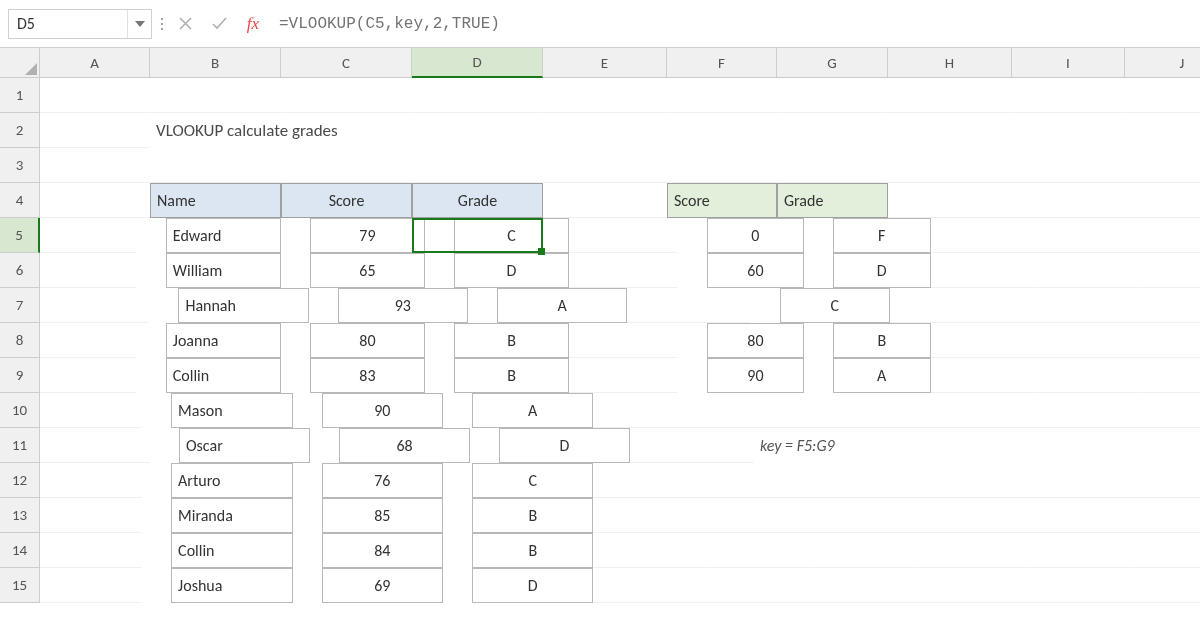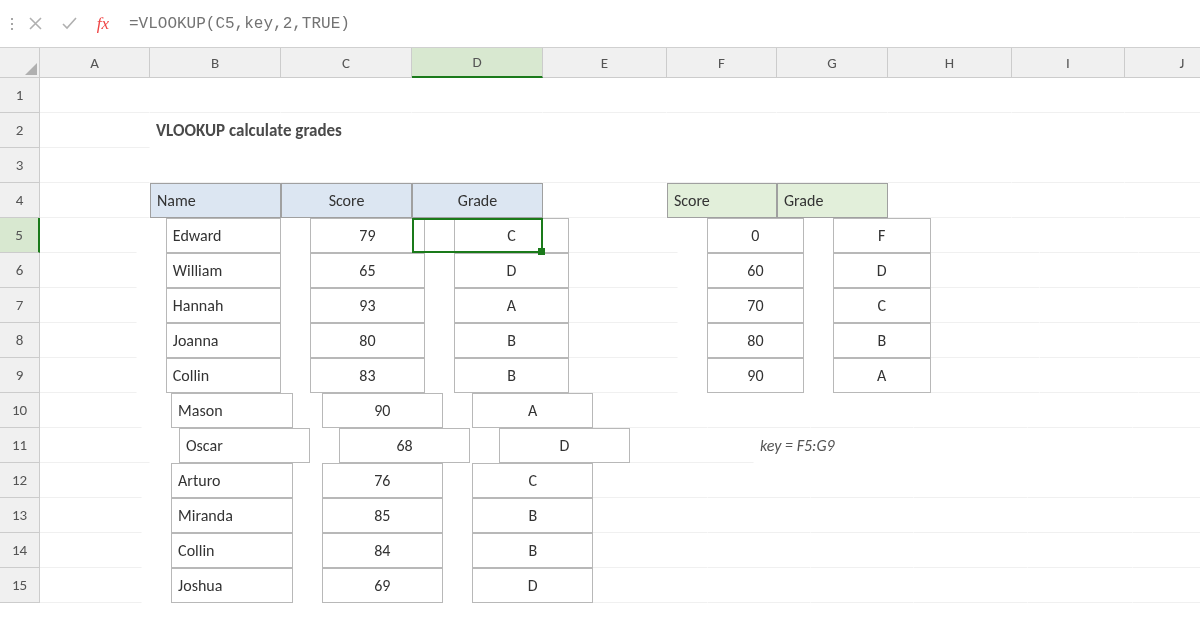--- a/index.html
+++ b/index.html
@@ -185,21 +185,21 @@
     .cell.header-green {
       background: #e2efda;
       border: 1px solid #a0a0a0;
     }
     .cell.tbl {
       border: 1px solid #b8b8b8;
       background: #fff;
       margin-left: 29px;
     }
     .cell.title {
-      font-weight: 700;
+      font-weight: 400;
       font-size: 17px;
       color: #4a4a4a;
       border: none;
       background: transparent;
     }
     .cell.note {
       font-style: italic;
       color: #555;
       border: none;
     }
@@ -229,20 +229,28 @@
     .cG { width: 111px; }
     .cH { width: 124px; }
     .cI { width: 113px; }
     .cJ { width: 115px; }
     .rH { height: 35px; }
   </style>
 </head>
 <body>
 
 <div class="formula-bar">
+  <div class="name-box-wrap">
+    <div class="name-box">D5</div>
+    <div class="name-box-caret">
+      <svg width="10" height="6" viewBox="0 0 10 6">
+          <path d="M0 0 L5 6 L10 0" fill="#777"></path>
+        </svg>
+    </div>
+  </div>
   <div class="divider-vert">
       <div class="dots">
         <span></span>
         <span></span>
         <span></span>
       </div>
     </div>
   <div class="fb-btn">
     <svg width="13" height="13" viewBox="0 0 13 13">
         <path d="M1 1 L12 12 M12 1 L1 12" stroke="#b0b0b0" stroke-width="1.6" fill="none"></path>
@@ -363,21 +371,20 @@
           <div class="cell cI rH plain"></div>
           <div class="cell cJ rH plain"></div>
         </div>
 
         <div class="row">
           <div class="cell cA rH plain"></div>
           <div class="cell cB rH tbl">Hannah</div>
           <div class="cell cC rH tbl center">93</div>
           <div class="cell cD rH tbl center">A</div>
           <div class="cell cE rH plain"></div>
-          <div class="cell cF rH tbl center">70</div>
           <div class="cell cG rH tbl center">C</div>
           <div class="cell cH rH plain"></div>
           <div class="cell cI rH plain"></div>
           <div class="cell cJ rH plain"></div>
         </div>
 
         <div class="row">
           <div class="cell cA rH plain"></div>
           <div class="cell cB rH tbl">Joanna</div>
           <div class="cell cC rH tbl center">80</div>

